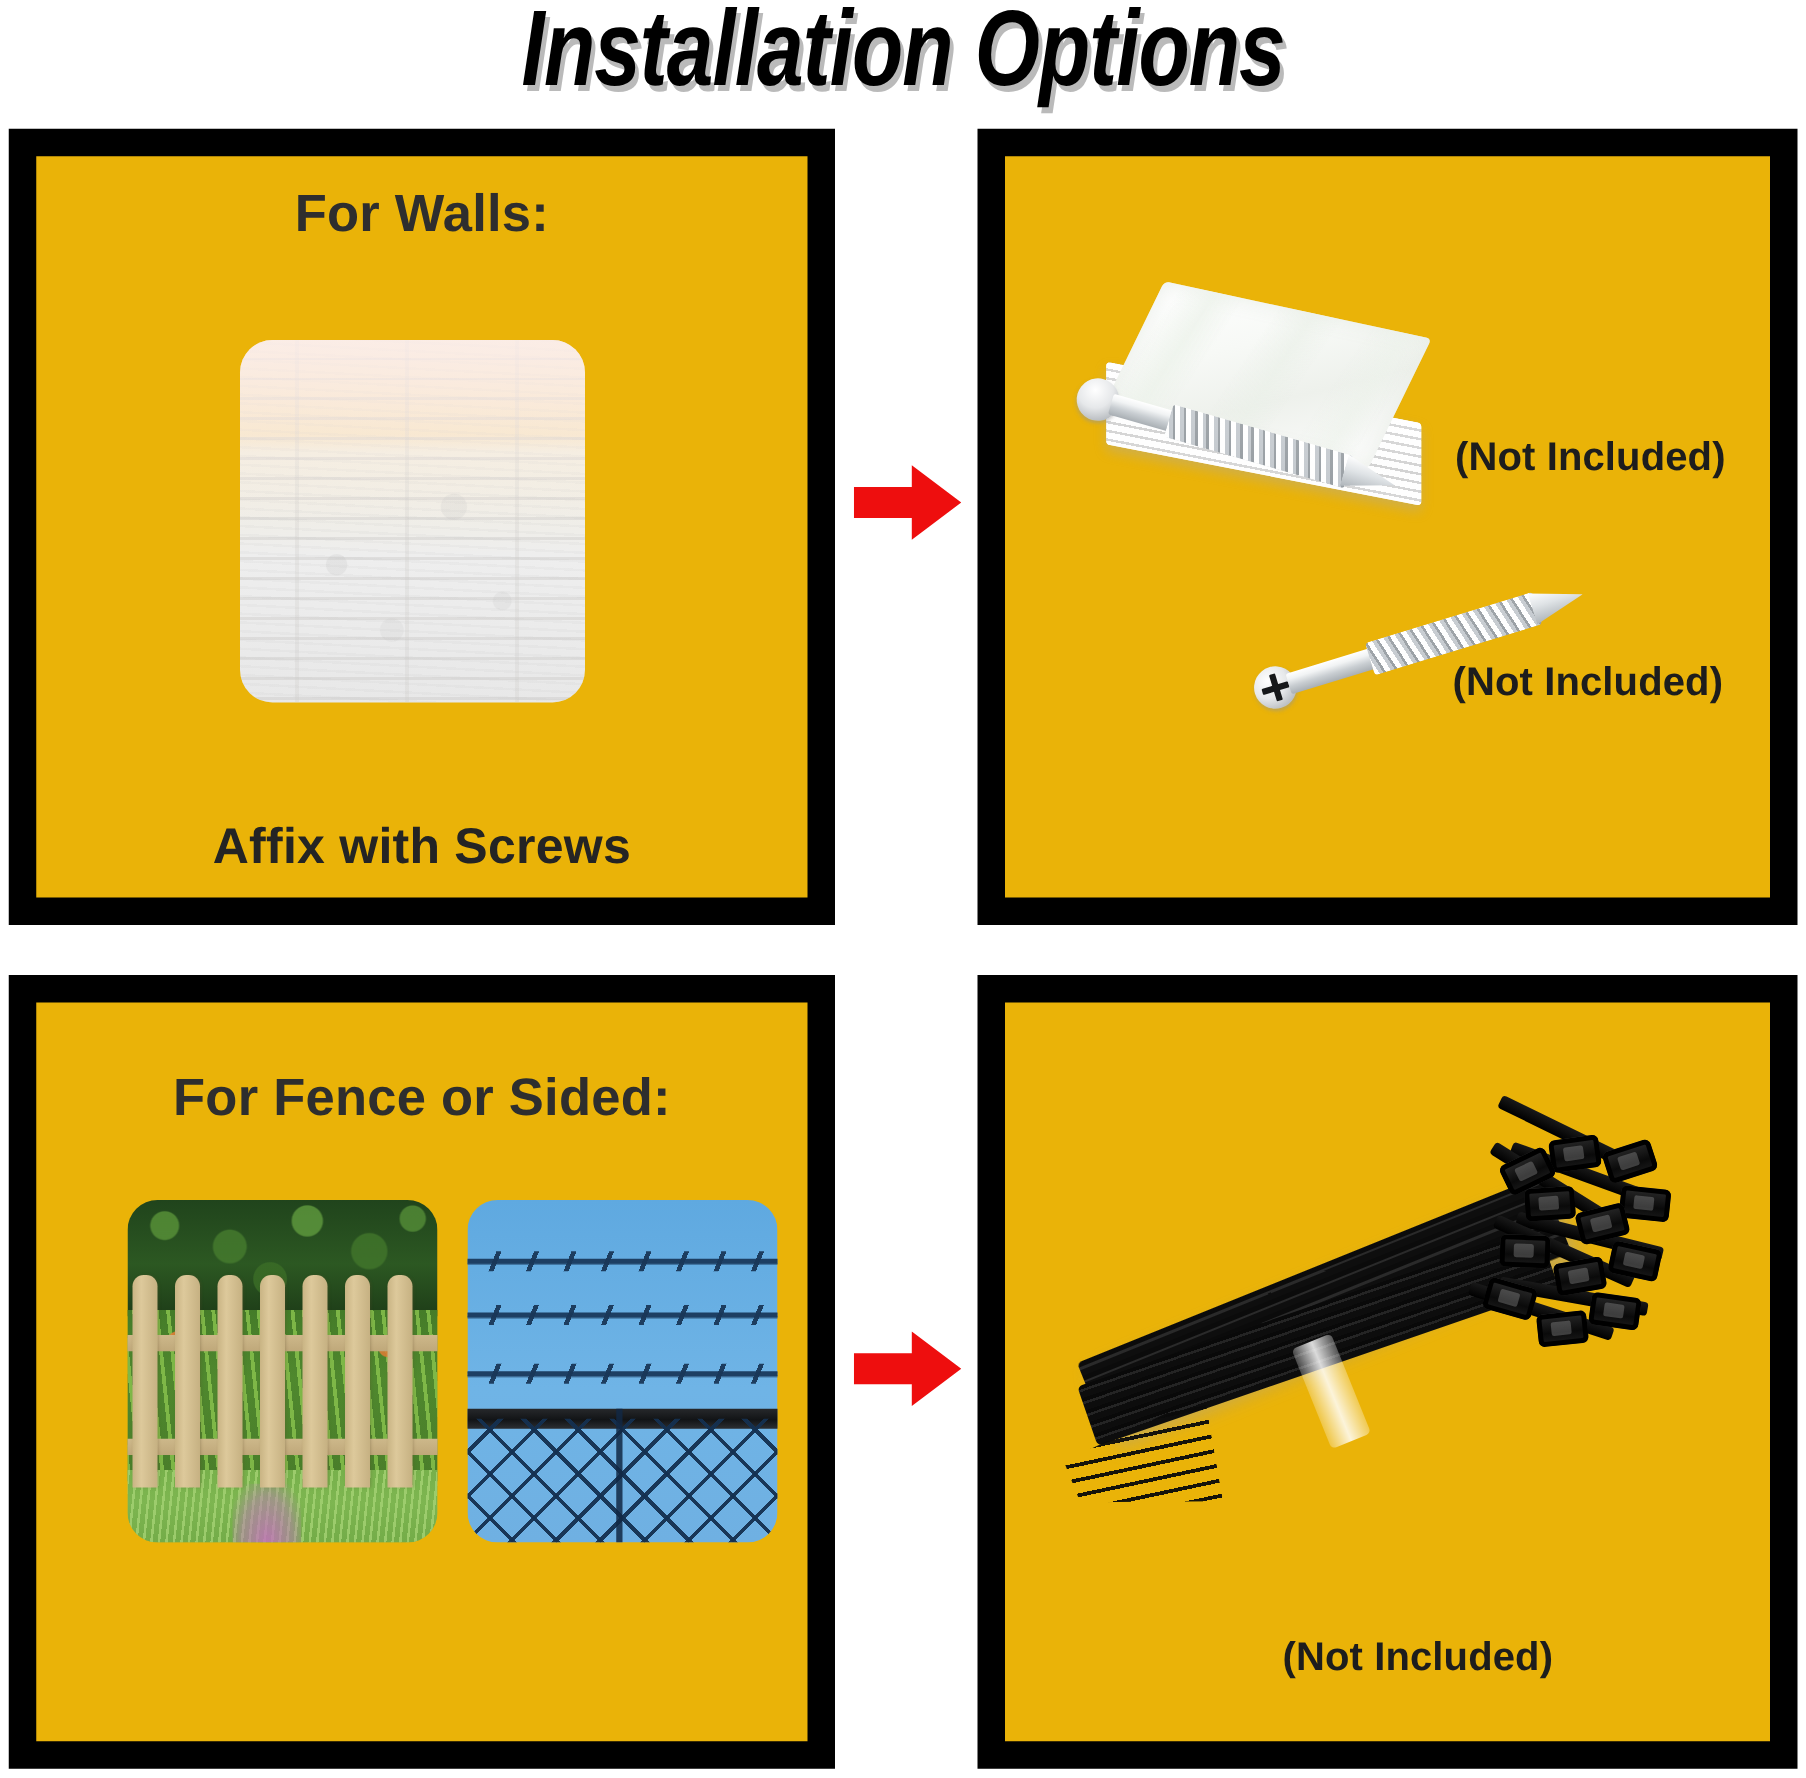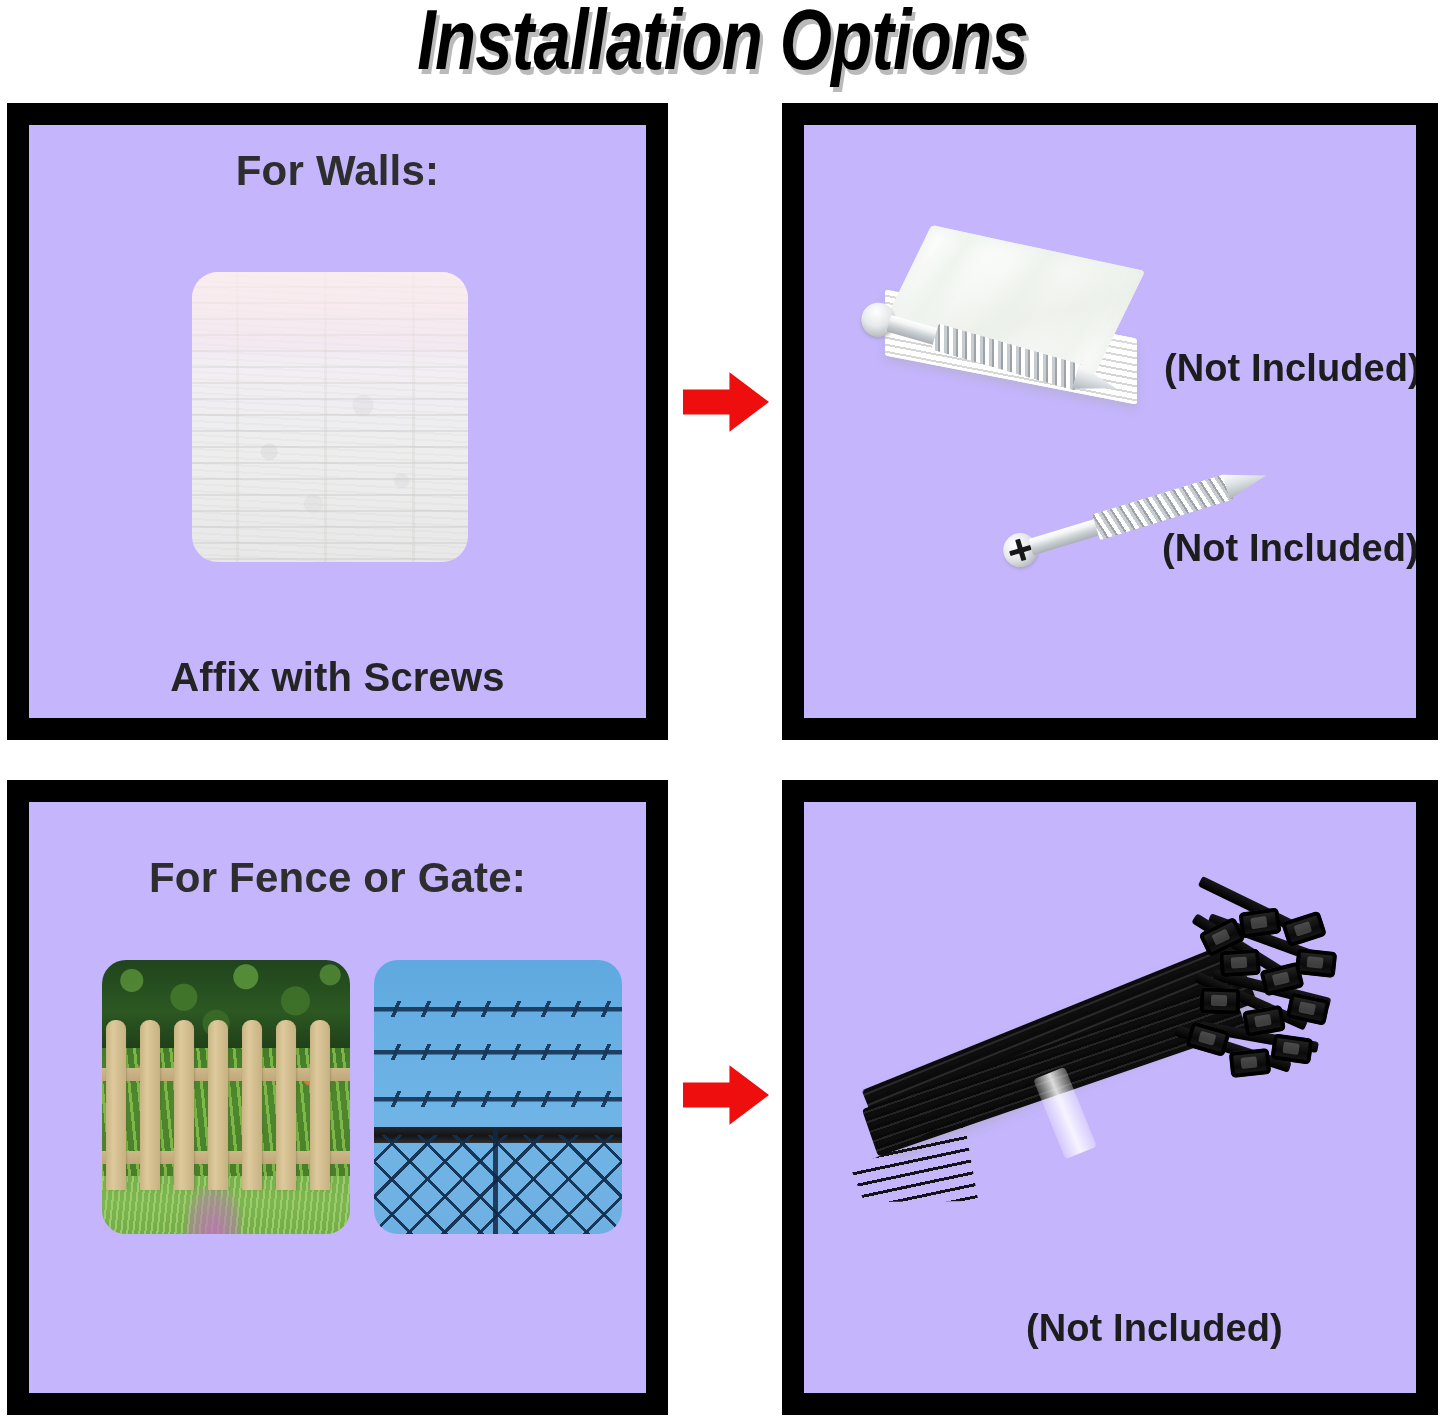--- a/index.html
+++ b/index.html
@@ -32,21 +32,21 @@
   }
 
   
   .panel {
     position: absolute;
     background: #000;
     padding: 22px;
   }
   .panel-inner {
     width: 100%; height: 100%;
-    background: #c4b5fd;
+    background: #eab308;
     position: relative;
     overflow: hidden;
   }
   #panel-walls   { left: 7px;   top: 103px;  width: 661px; height: 637px; }
   #panel-hardware{ left: 782px; top: 103px;  width: 656px; height: 637px; }
   #panel-fence   { left: 7px;   top: 780px;  width: 661px; height: 635px; }
   #panel-zipties { left: 782px; top: 780px;  width: 656px; height: 635px; }
 
   .panel-heading {
     position: absolute;
@@ -68,21 +68,21 @@
     font-weight: 700;
     color: #242424;
     letter-spacing: 0.2px;
     line-height: 1.32;
   }
   #walls-caption { bottom: 14px; }
   #fence-caption { bottom: 40px; }
 
   .not-included {
     position: absolute;
-    font-size: 38px;
+    font-size: 32px;
     font-weight: 700;
     color: #1d1d1d;
     letter-spacing: 0.1px;
     white-space: nowrap;
   }
   #ni-tape   { left: 360px; top: 222px; }
   #ni-screws { left: 358px; top: 402px; }
   #ni-ties   { left: 222px; top: 505px; }
 
   
@@ -444,21 +444,21 @@
       </div>
 
       <div class="not-included" id="ni-screws">(Not Included)</div>
 
     </div>
   </div>
 
   <div class="panel" id="panel-fence">
     <div class="panel-inner">
 
-      <div class="panel-heading" id="fence-heading">For Fence or Gate:</div>
+      <div class="panel-heading" id="fence-heading">For Fence or Sided:</div>
 
       <div class="photo" id="photo-picket">
         <div class="pk-sky">
             <div class="leaf"></div>
           </div>
         <div class="pk-mid">
           <div class="blades"></div>
             <div class="flowers"></div>
         </div>
         <div class="pk-lawn">

